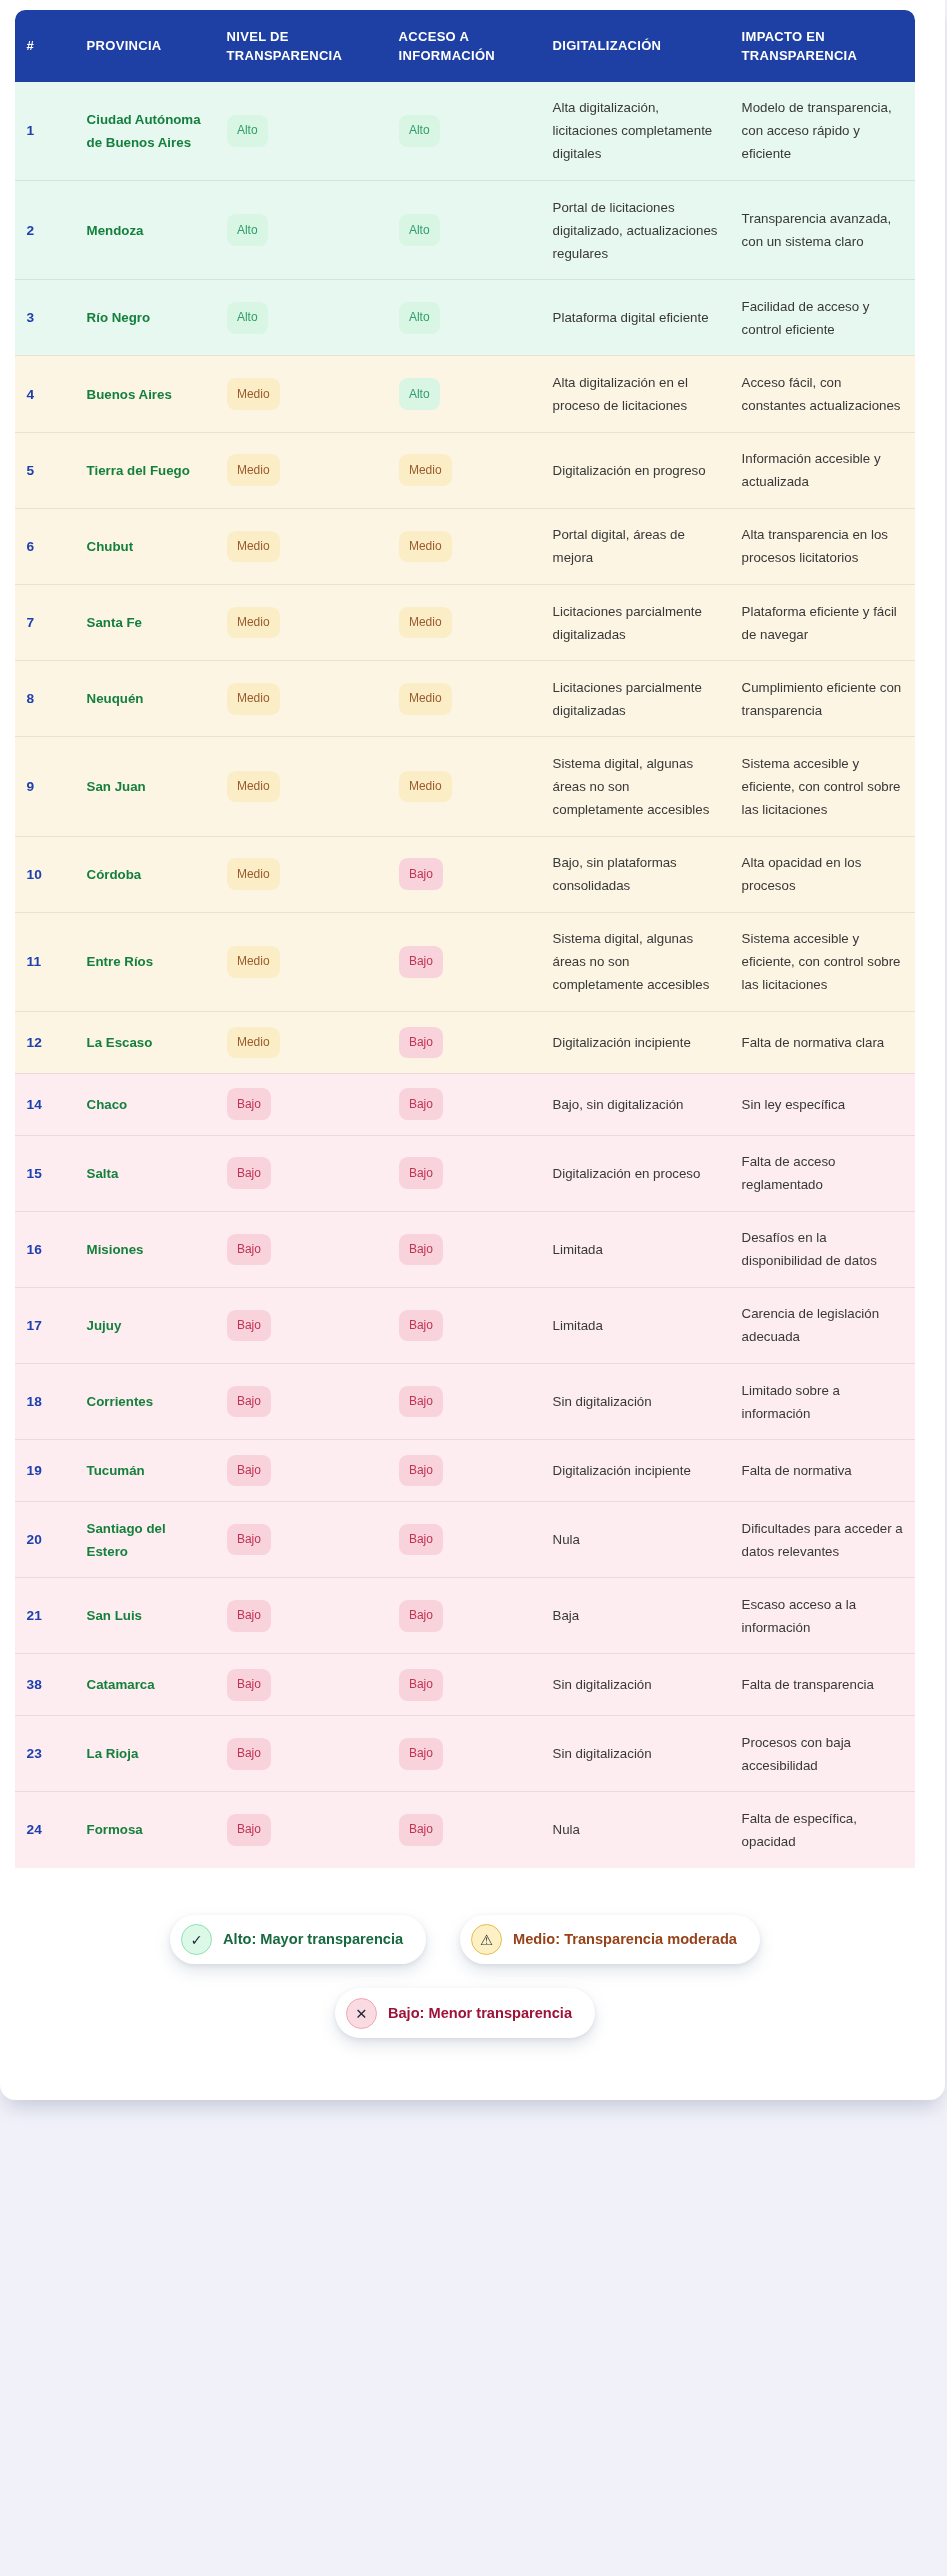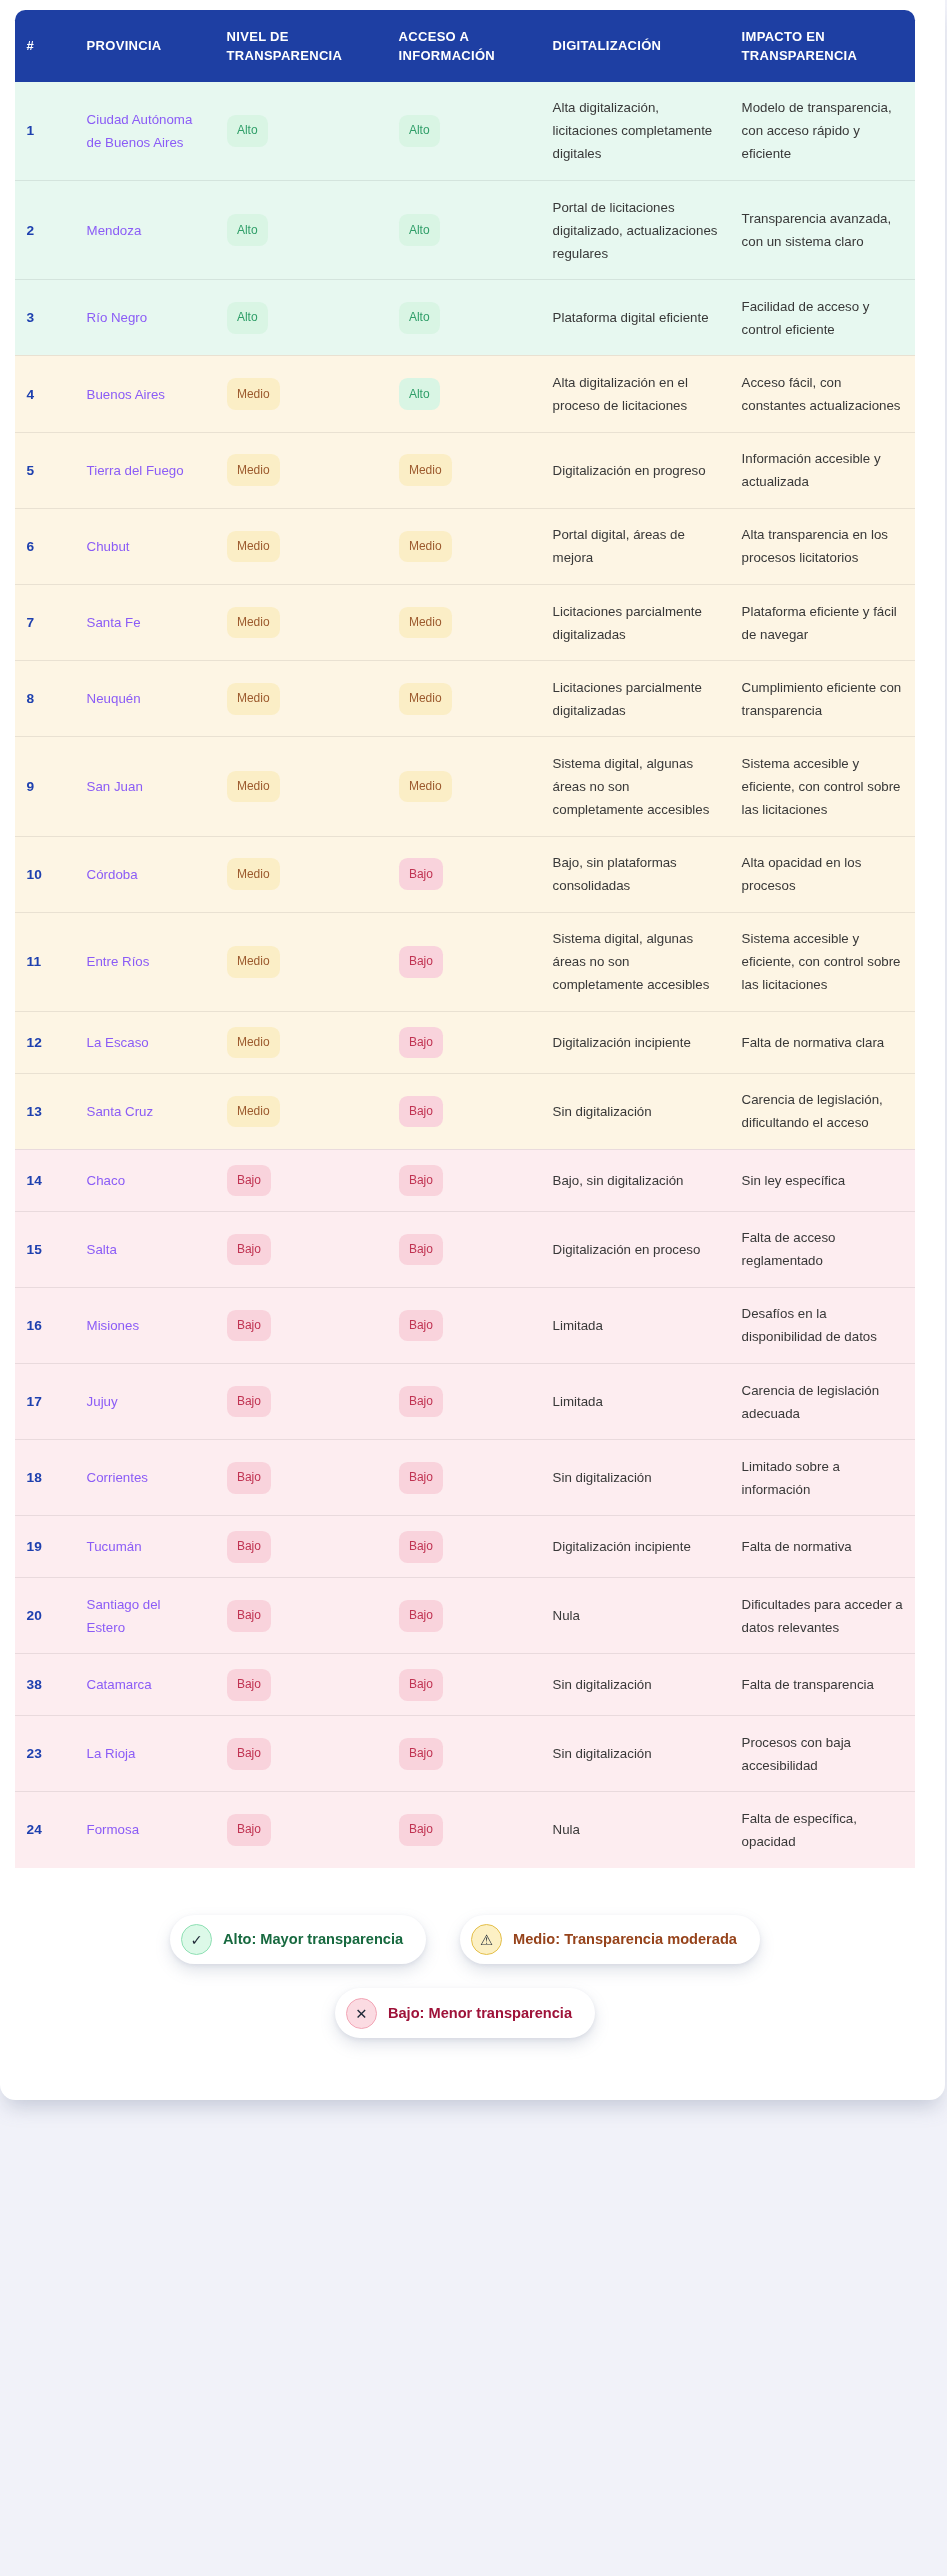--- a/index.html
+++ b/index.html
@@ -63,22 +63,22 @@
   tr.tone-green td { background: var(--row-green, #e7f8f0); }
   tr.tone-cream td { background: var(--row-cream, #fdf5e4); }
   tr.tone-pink  td { background: var(--row-pink,  #fdedf0); }
 
   td.c-num {
     color: var(--num-color, #1e40af);
     font-weight: 700;
     font-size: 13.7px;
   }
   td.c-prov {
-    font-weight: 400;
-    color: #8b5cf6;
+    font-weight: 700;
+    color: #15803d;
   }
 
   .badge {
     display: inline-block;
     padding: 4.3px 10.3px;
     border-radius: 8.6px;
     font-size: 12px;
     font-weight: 400;
     white-space: nowrap;
   }
@@ -289,32 +289,20 @@
     <td class="c-prov">La Escaso</td>
     <td>
       <span class="badge badge-medio">Medio</span>
     </td>
     <td>
       <span class="badge badge-bajo">Bajo</span>
     </td>
     <td class="c-text">Digitalización incipiente</td>
     <td class="c-text">Falta de normativa clara</td>
   </tr>
-        <tr class="tone-cream">
-    <td class="c-num">13</td>
-    <td class="c-prov">Santa Cruz</td>
-    <td>
-      <span class="badge badge-medio">Medio</span>
-    </td>
-    <td>
-      <span class="badge badge-bajo">Bajo</span>
-    </td>
-    <td class="c-text">Sin digitalización</td>
-    <td class="c-text">Carencia de legislación, dificultando el acceso</td>
-  </tr>
         <tr class="tone-pink">
     <td class="c-num">14</td>
     <td class="c-prov">Chaco</td>
     <td>
       <span class="badge badge-bajo">Bajo</span>
     </td>
     <td>
       <span class="badge badge-bajo">Bajo</span>
     </td>
     <td class="c-text">Bajo, sin digitalización</td>
@@ -384,20 +372,32 @@
     <td class="c-num">20</td>
     <td class="c-prov">Santiago del Estero</td>
     <td>
       <span class="badge badge-bajo">Bajo</span>
     </td>
     <td>
       <span class="badge badge-bajo">Bajo</span>
     </td>
     <td class="c-text">Nula</td>
     <td class="c-text">Dificultades para acceder a datos relevantes</td>
+  </tr>
+        <tr class="tone-pink">
+    <td class="c-num">21</td>
+    <td class="c-prov">San Luis</td>
+    <td>
+      <span class="badge badge-bajo">Bajo</span>
+    </td>
+    <td>
+      <span class="badge badge-bajo">Bajo</span>
+    </td>
+    <td class="c-text">Baja</td>
+    <td class="c-text">Escaso acceso a la información</td>
   </tr>
         <tr class="tone-pink">
     <td class="c-num">38</td>
     <td class="c-prov">Catamarca</td>
     <td>
       <span class="badge badge-bajo">Bajo</span>
     </td>
     <td>
       <span class="badge badge-bajo">Bajo</span>
     </td>

